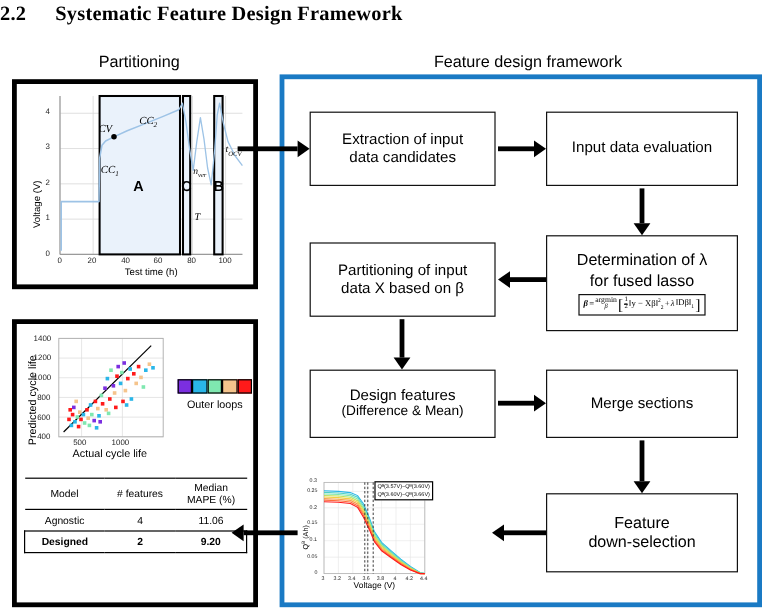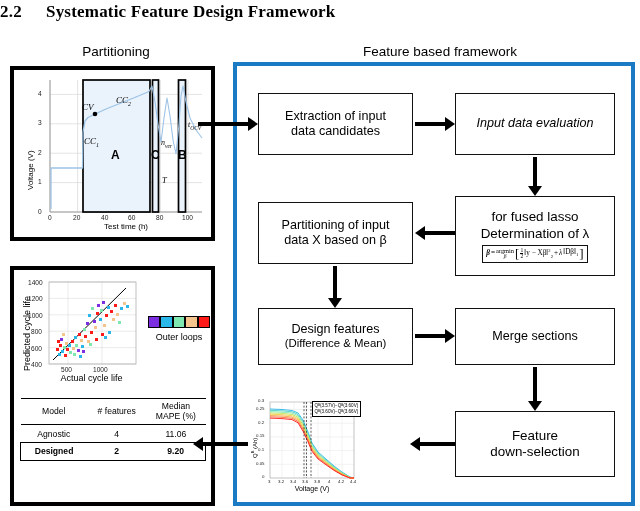--- a/index.html
+++ b/index.html
@@ -44,21 +44,21 @@
   .flow-box{
     border:1.6px solid #111;background:#fff;box-sizing:border-box;
     display:flex;flex-direction:column;align-items:center;
     justify-content:center;text-align:center;color:#000;
     font-size:12.6px;line-height:1.22;
   }
   .flow-box .sub{font-size:11.4px;}
   .flow-box .big{font-size:13.4px;}
 
   #box-extraction{left:258px;top:93px;width:155px;height:62px;}
-  #box-eval{left:455px;top:93px;width:160px;height:62px;font-style:italic;}
+  #box-eval{left:455px;top:93px;width:160px;height:62px;}
   #box-partition{left:258px;top:202px;width:155px;height:62px;}
   #box-lambda{left:455px;top:196px;width:160px;height:80px;}
   #box-design{left:258px;top:308px;width:155px;height:57px;}
   #box-merge{left:455px;top:308px;width:160px;height:57px;}
   #box-downsel{left:455px;top:411px;width:160px;height:66px;}
 
   
   #formula-box{
     margin-top:3px;border:1px solid #111;background:#fff;
     padding:1px 3px;font-family:"Liberation Serif",serif;
@@ -128,21 +128,21 @@
   }
 </style>
 </head>
 <body>
 
 <div class="abs" id="section-heading">
   <span class="num">2.2</span><span>Systematic Feature Design Framework</span>
 </div>
 
 <div class="abs col-caption" id="caption-measurement">Partitioning</div>
-<div class="abs col-caption" id="caption-framework">Feature based framework</div>
+<div class="abs col-caption" id="caption-framework">Feature design framework</div>
 
 <div class="abs" id="measurement-panel"></div>
 
 <div class="abs" id="voltage-plot">
   <svg width="194" height="164" viewBox="0 0 194 164">
 
     <g stroke="#d9d9d9" stroke-width="0.7">
       <line x1="34" y1="140" x2="186" y2="140"></line>
       <line x1="34" y1="110.6" x2="186" y2="110.6"></line>
       <line x1="34" y1="81.2" x2="186" y2="81.2"></line>
@@ -321,22 +321,22 @@
 <div class="abs" id="framework-panel"></div>
 
 <div class="abs flow-box" id="box-extraction">
   <div>Extraction of input</div>
   <div>data candidates</div>
 </div>
 <div class="abs flow-box" id="box-eval">
   <div>Input data evaluation</div>
 </div>
 <div class="abs flow-box" id="box-lambda">
+  <div class="big">Determination of λ</div>
   <div class="big">for fused lasso</div>
-  <div class="big">Determination of λ</div>
   <div id="formula-box">
     <span class="it bf">β</span>
     <span>=</span>
     <span class="argmin">
       <span>argmin</span>
       <span class="sub">β</span>
     </span>
     <span class="brk">[</span>
     <span class="frac">
       <span>1</span>

